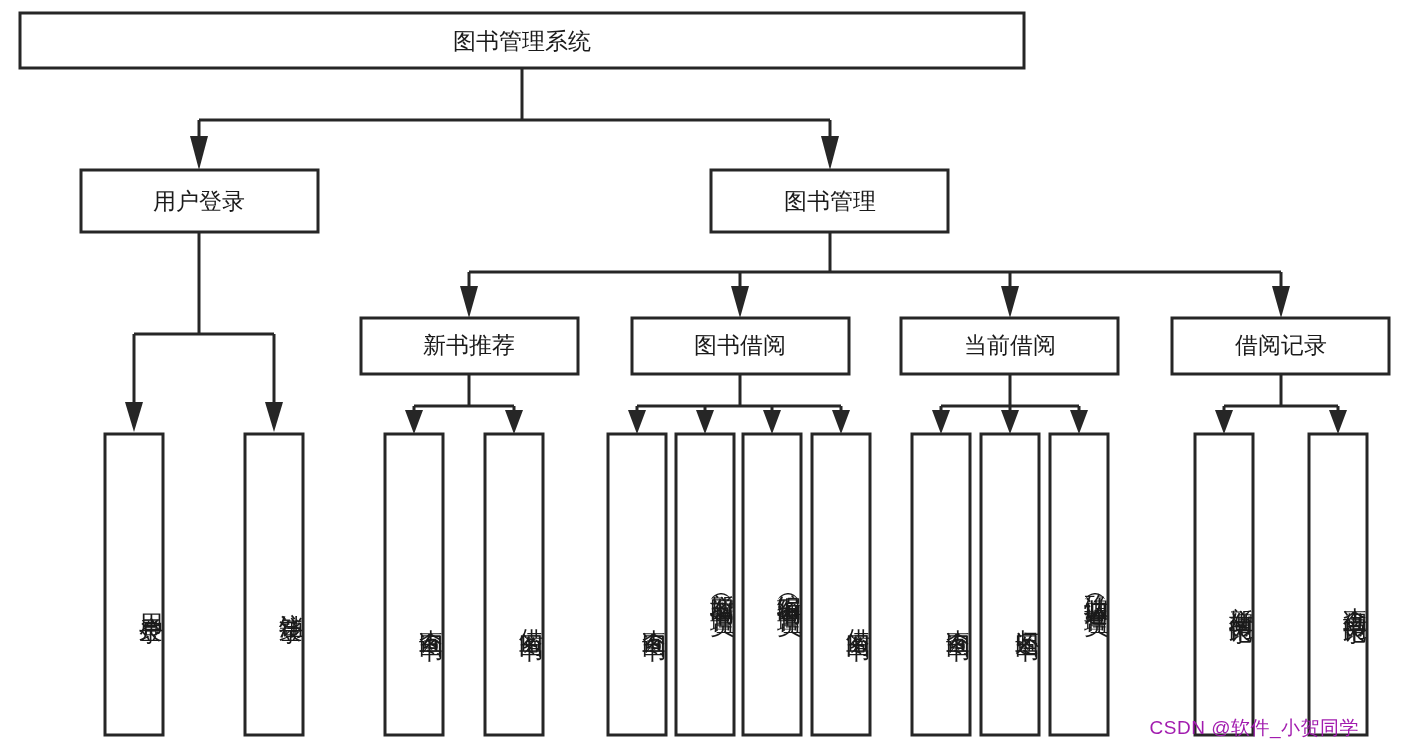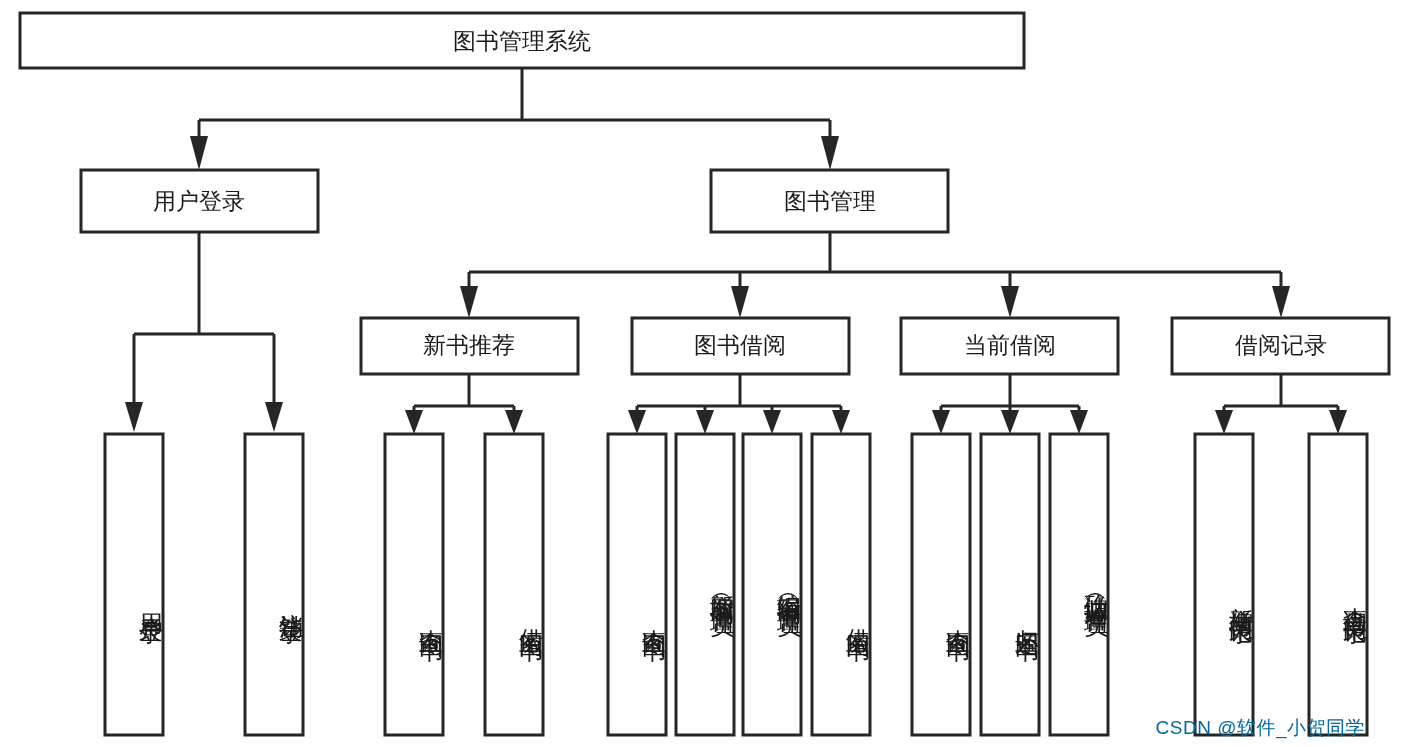--- a/index.html
+++ b/index.html
@@ -59,25 +59,25 @@
     font-family: "Liberation Sans", "DejaVu Sans", sans-serif;
     font-size: 24px;
     line-height: 1.0;
     letter-spacing: 3px;
     color: #1a1a1a;
     white-space: nowrap;
     pointer-events: none;
   }
   .watermark {
     position: absolute;
-    right: 10px;
+    right: 16px;
     bottom: 6px;
     font-family: "Liberation Sans", "DejaVu Sans", sans-serif;
     font-size: 19px;
-    color: #0369a1;
+    color: #a21caf;
     letter-spacing: 0.5px;
     white-space: nowrap;
   }
 </style>
 </head>
 <body>
 
 <div id="diagram-root">
 
   <svg id="flowchart" viewBox="0 0 1405 747">

